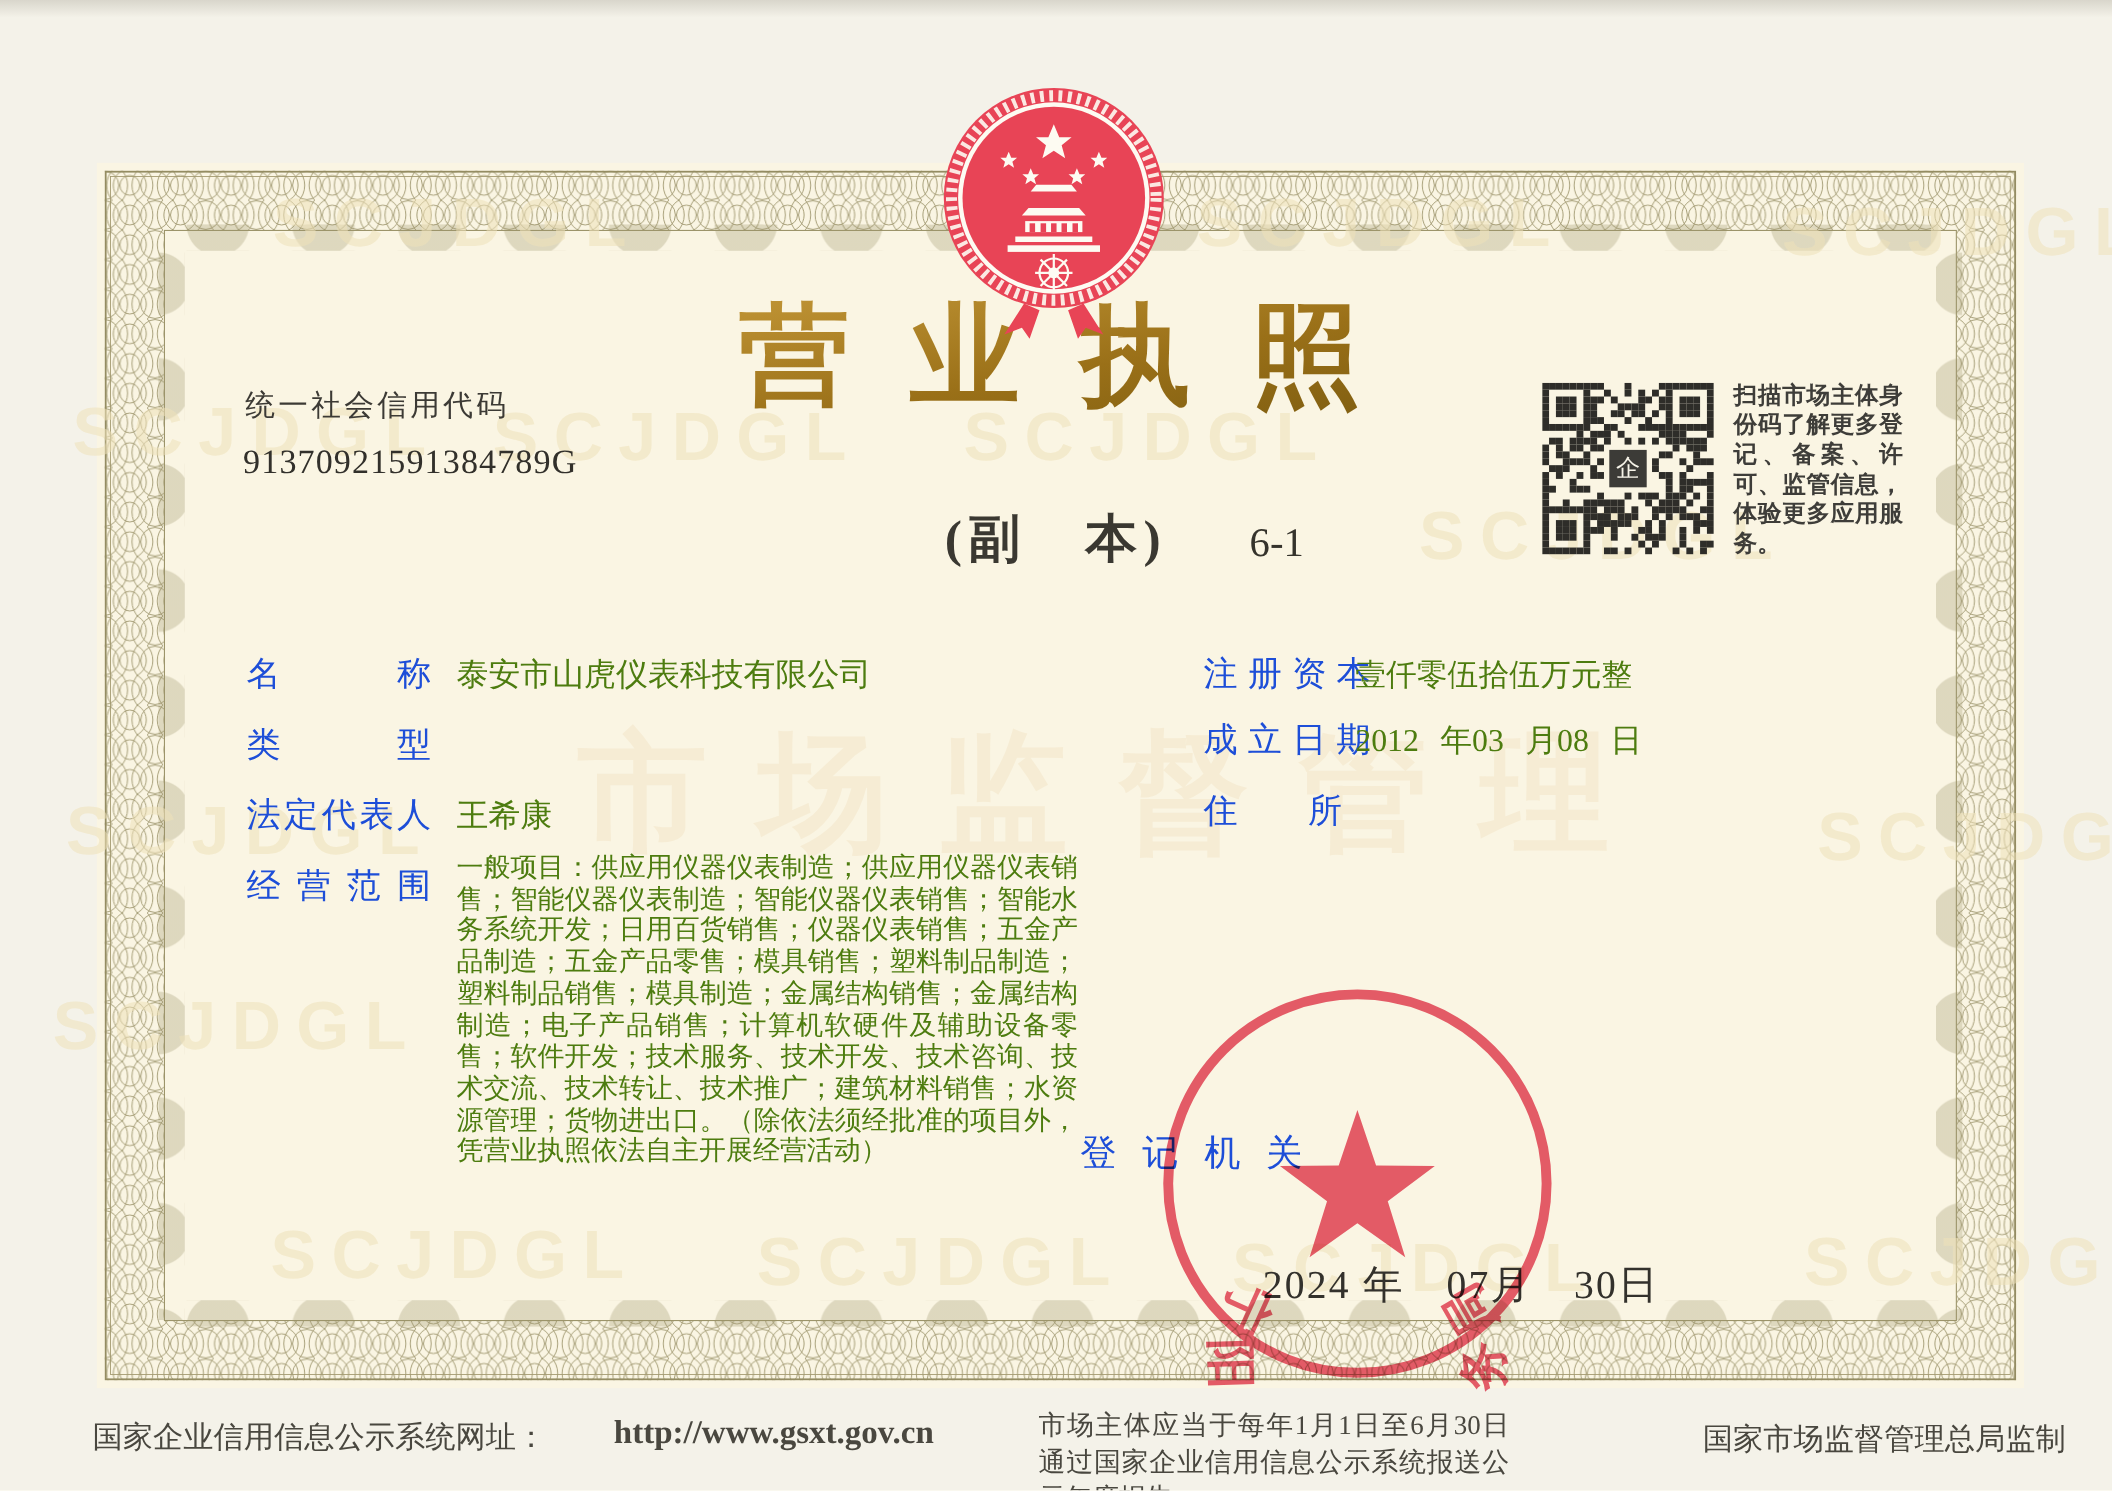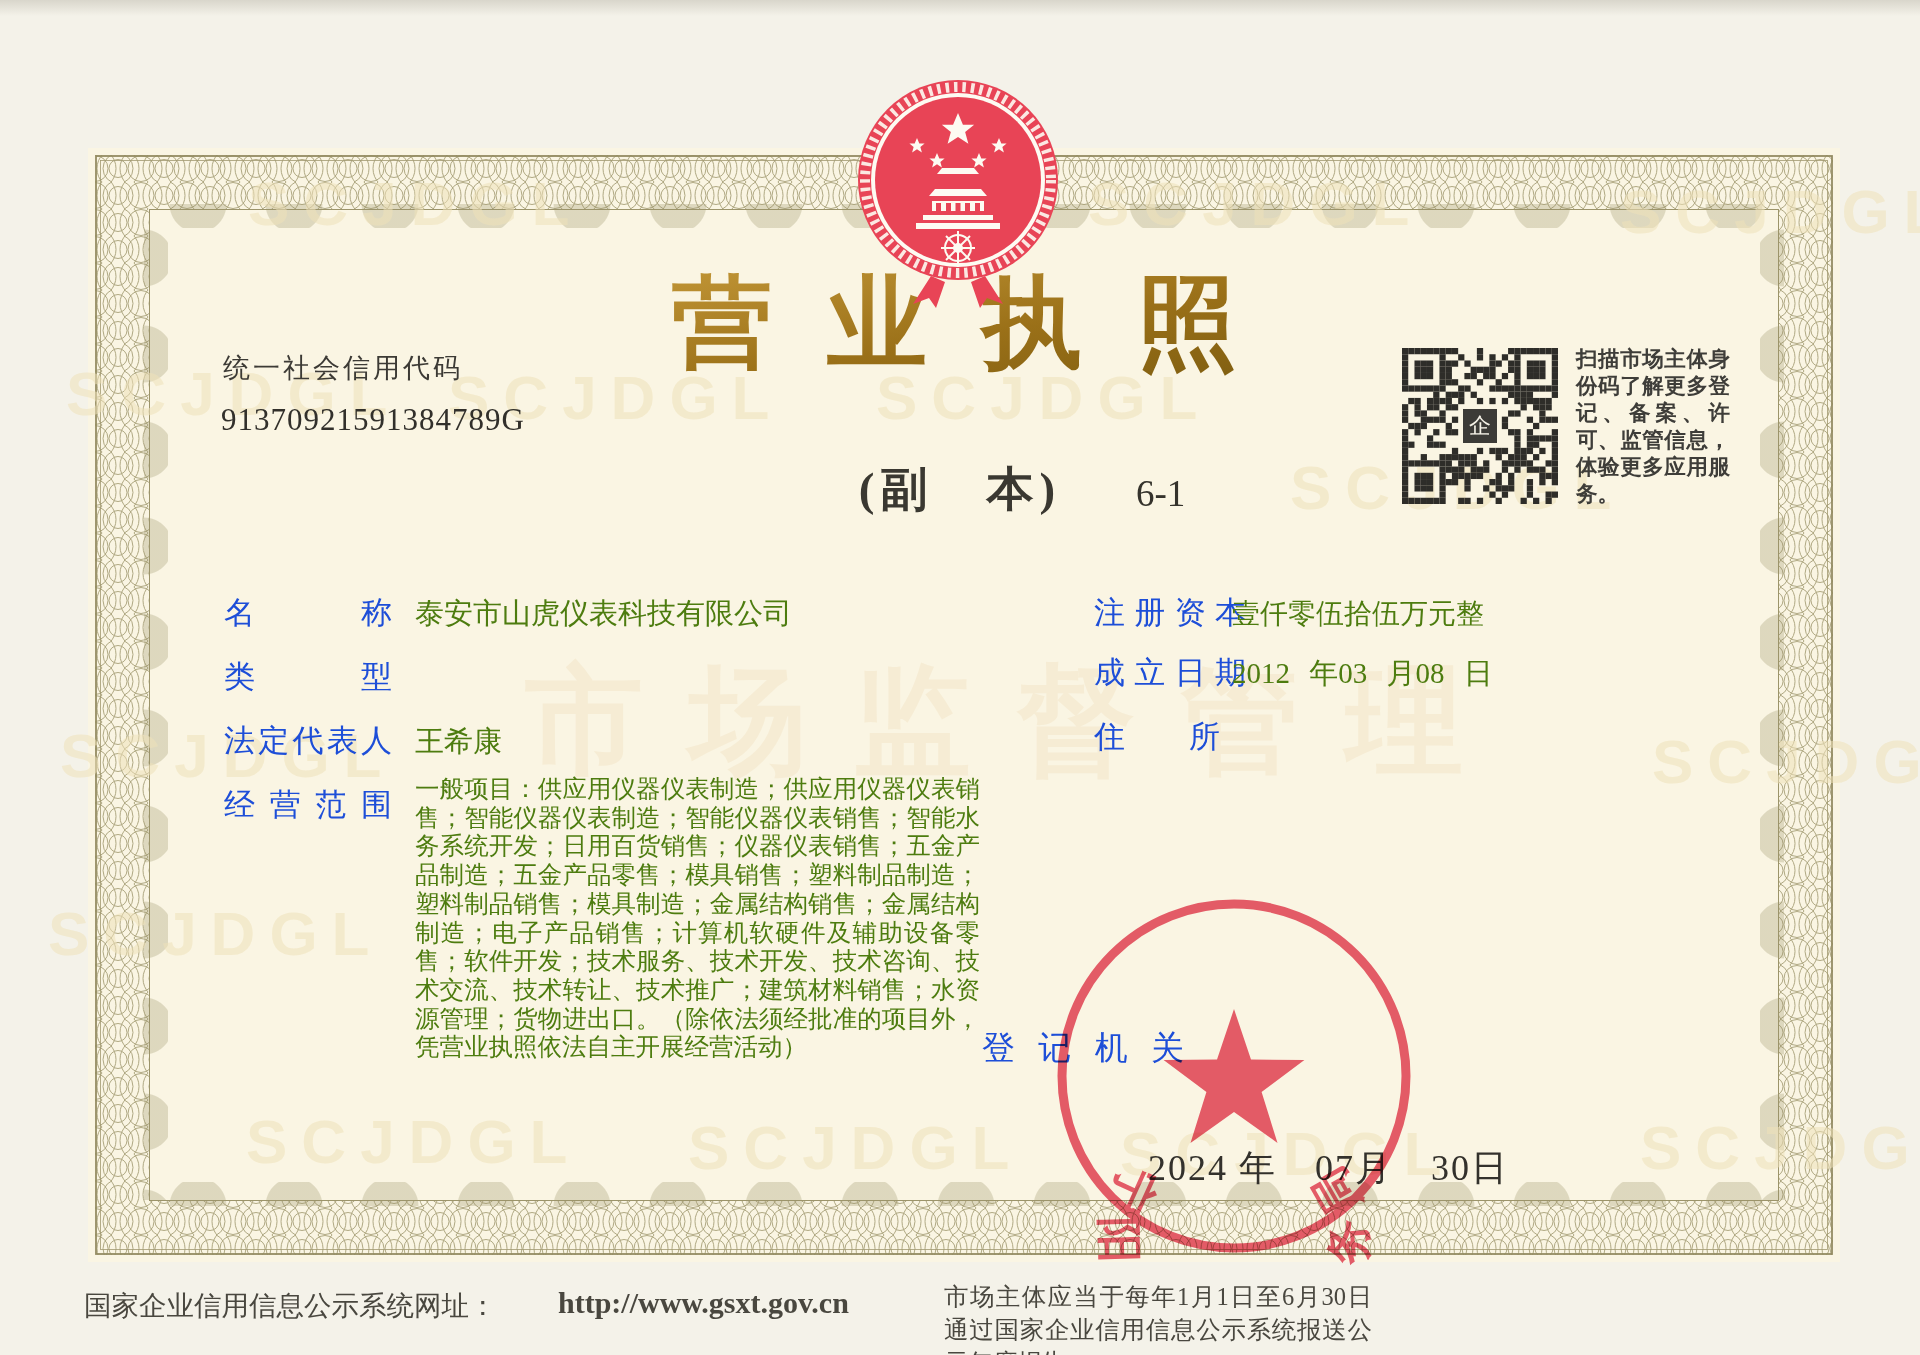--- a/index.html
+++ b/index.html
@@ -516,13 +516,14 @@
     <text font-size="46" font-weight="bold" fill="#e5495f" letter-spacing="13" font-family="Liberation Serif, DejaVu Serif, serif">
       <textPath href="#sealArc" startOffset="6">宁阳县行政审批服务局</textPath>
     </text>
   </svg>
 
   <div class="issue-date">2024 年　07月　30日</div>
 
   <div class="ft ft-site-label">国家企业信用信息公示系统网址：</div>
   <div class="ft ft-site-url">http://www.gsxt.gov.cn</div>
   <div class="ft ft-annual">市场主体应当于每年1月1日至6月30日通过国家企业信用信息公示系统报送公示年度报告</div>
+  <div class="ft ft-issuer">国家市场监督管理总局监制</div>
 </div>
 
 </body></html>

